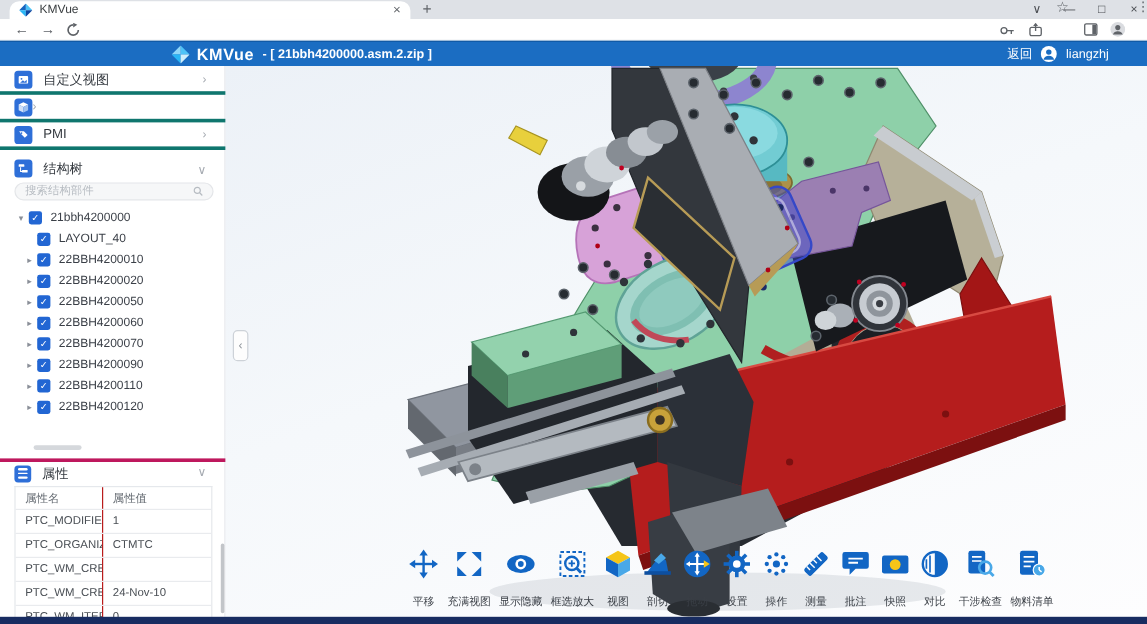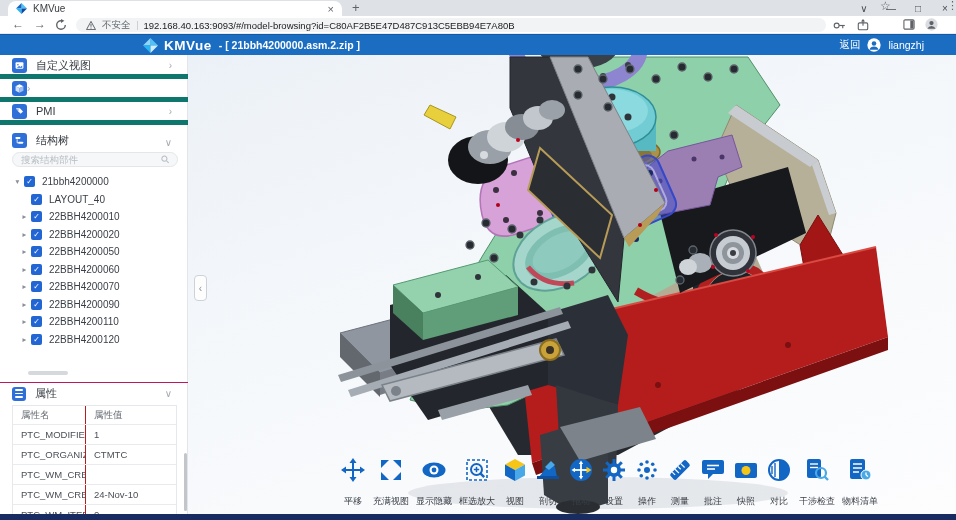--- a/index.html
+++ b/index.html
@@ -29,37 +29,37 @@
   .appheader{left:0;top:34px;width:956px;height:21px;background:#1b6dc2;border-top:1px solid #115aa6;display:flex;align-items:center;}
   .logo{margin-left:143px;width:15px;height:15px;}
   .appname{color:#fff;font-weight:bold;font-size:13.5px;margin-left:6px;letter-spacing:.5px;}
   .filelabel{color:#fff;font-weight:bold;font-size:10.5px;margin-left:7px;}
   .hdr-right{position:absolute;right:32px;display:flex;align-items:center;gap:7px;}
   .backlink{color:#fff;font-size:10.5px;}
   .hdr-user{color:#fff;font-size:10.5px;}
 
   
   .sidebar{left:0;top:55px;width:188px;height:459px;background:#fff;border-right:1px solid #e3e5e9;}
-  .secrow{position:absolute;left:0;width:188px;height:23px;border-bottom:5px solid #0f766e;display:flex;align-items:center;padding-left:12px;}
+  .secrow{position:absolute;left:0;width:188px;height:23px;border-bottom:3px solid #0f766e;display:flex;align-items:center;padding-left:12px;}
   .secico{width:15px;height:15px;border-radius:3px;background:#2e6fd8;display:flex;align-items:center;justify-content:center;flex:none;}
   .seclabel{font-size:11px;color:#353a40;margin-left:9px;flex:1;}
   .secchev{color:#a6abb2;font-size:10px;margin-right:16px;}
   .searchbox{position:absolute;left:12px;top:97px;width:166px;height:15px;border:1px solid #e4e6e9;background:#f6f7f8;border-radius:8px;display:flex;align-items:center;padding:0 8px;}
   .searchbox input{border:none;background:transparent;outline:none;font-size:9.5px;color:#555;width:100%;padding:0;}
   .searchbox input::placeholder{color:#b7bcc2;}
   .tree{position:absolute;left:0;top:118px;width:186px;height:196px;overflow:hidden;}
   .trow{height:17.5px;display:flex;align-items:center;}
   .trow .caret{width:9px;font-size:7.5px;color:#8a8f98;text-align:center;flex:none;}
   .cb{width:11px;height:11px;background:#2266d3;border-radius:2px;color:#fff;font-size:8px;line-height:11px;text-align:center;margin-left:2px;flex:none;}
   .tlbl{font-size:10px;color:#3a3f47;margin-left:7px;white-space:nowrap;}
   .pl-root{padding-left:13px;}
   .pl-child{padding-left:20px;}
   .hscroll{position:absolute;left:28px;top:316px;width:40px;height:4px;background:#d5d8dc;border-radius:2px;}
   .vscroll{position:absolute;left:184px;top:398px;width:3px;height:58px;background:#c2c5c9;border-radius:2px;}
-  .propshdr{position:absolute;left:0;top:327px;width:188px;height:22px;display:flex;align-items:center;padding-left:12px;border-top:1px solid #be185d;}
+  .propshdr{position:absolute;left:0;top:327px;width:188px;height:22px;display:flex;align-items:center;padding-left:12px;border-top:3px solid #be185d;}
   .propico{width:14px;height:14px;border-radius:3px;background:#2e6fd8;display:flex;flex-direction:column;justify-content:center;gap:2px;padding:0 3px;}
   .propico i{display:block;height:1.5px;background:#fff;border-radius:1px;}
   .ptable{position:absolute;left:12px;top:350px;width:165px;border:1px solid #e5e8ec;border-bottom:none;}
   .prow{display:flex;height:20px;border-bottom:1px solid #e9ebee;align-items:center;}
   .prow.hdr{height:19px;}
   .pc1{width:73px;padding-left:8px;font-size:9.5px;color:#4a4f55;border-right:1px solid #b91c1c;height:100%;display:flex;align-items:center;white-space:nowrap;overflow:hidden;}
   .pc2{flex:1;padding-left:8px;font-size:9.5px;color:#4a4f55;white-space:nowrap;}
   .prow.hdr .pc1,.prow.hdr .pc2{color:#666c73;}
 
   
@@ -98,30 +98,20 @@
     </div>
   </div>
 
   <div class="abs urlbar">
     <span class="abs navbtn" style="left:12px;">←</span>
     <span class="abs navbtn" style="left:34px;">→</span>
     <svg class="abs" style="left:55px;top:3px;" width="12" height="12" viewBox="0 0 14 14">
         <path d="M7 2a5 5 0 1 0 5 5" fill="none" stroke="#5f6368" stroke-width="1.6"></path>
         <polygon points="7,0 11,2 7,4.6" fill="#5f6368"></polygon>
       </svg>
-    <div class="abs urlpill">
-      <svg width="10" height="9" viewBox="0 0 12 11">
-          <polygon points="6,0.5 11.5,10.5 0.5,10.5" fill="none" stroke="#5f6368" stroke-width="1.2"></polygon>
-          <rect x="5.4" y="3.6" width="1.2" height="3.4" fill="#5f6368"></rect>
-          <rect x="5.4" y="8" width="1.2" height="1.2" fill="#5f6368"></rect>
-        </svg>
-      <span class="sec-label">不安全</span>
-      <span class="pill-div"></span>
-      <span class="url-text">192.168.40.163:9093/#/model-browsing?id=C80AF2B5E47D487C913C5EBB94E7A80B</span>
-    </div>
     <svg class="abs" style="left:833px;top:4px;" width="13" height="11" viewBox="0 0 16 13">
         <circle cx="4.5" cy="6.5" r="3" fill="none" stroke="#5f6368" stroke-width="1.4"></circle>
         <line x1="7.5" y1="6.5" x2="14.5" y2="6.5" stroke="#5f6368" stroke-width="1.4"></line>
         <line x1="12" y1="6.5" x2="12" y2="10" stroke="#5f6368" stroke-width="1.4"></line>
       </svg>
     <svg class="abs" style="left:857px;top:3px;" width="12" height="12" viewBox="0 0 14 14">
         <rect x="1.5" y="4.5" width="11" height="8" rx="1.5" fill="none" stroke="#5f6368" stroke-width="1.3"></rect>
         <line x1="7" y1="8" x2="7" y2="1.5" stroke="#5f6368" stroke-width="1.3"></line>
         <polygon points="7,0 9.4,3 4.6,3" fill="#5f6368"></polygon>
       </svg>

